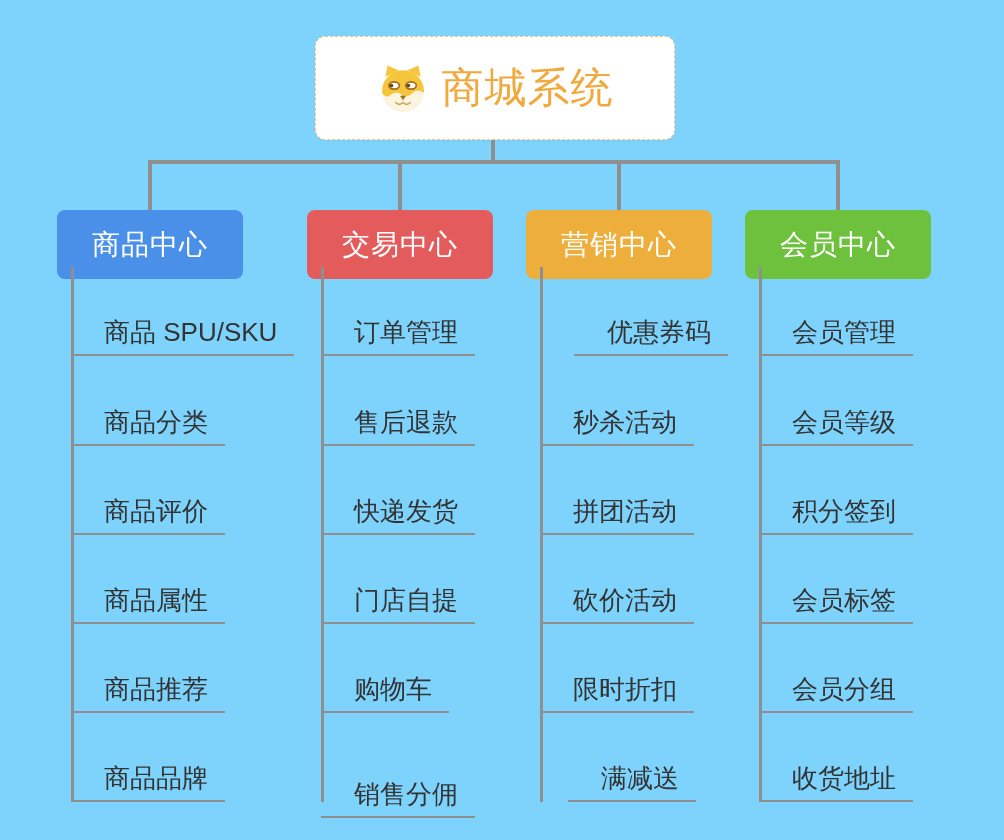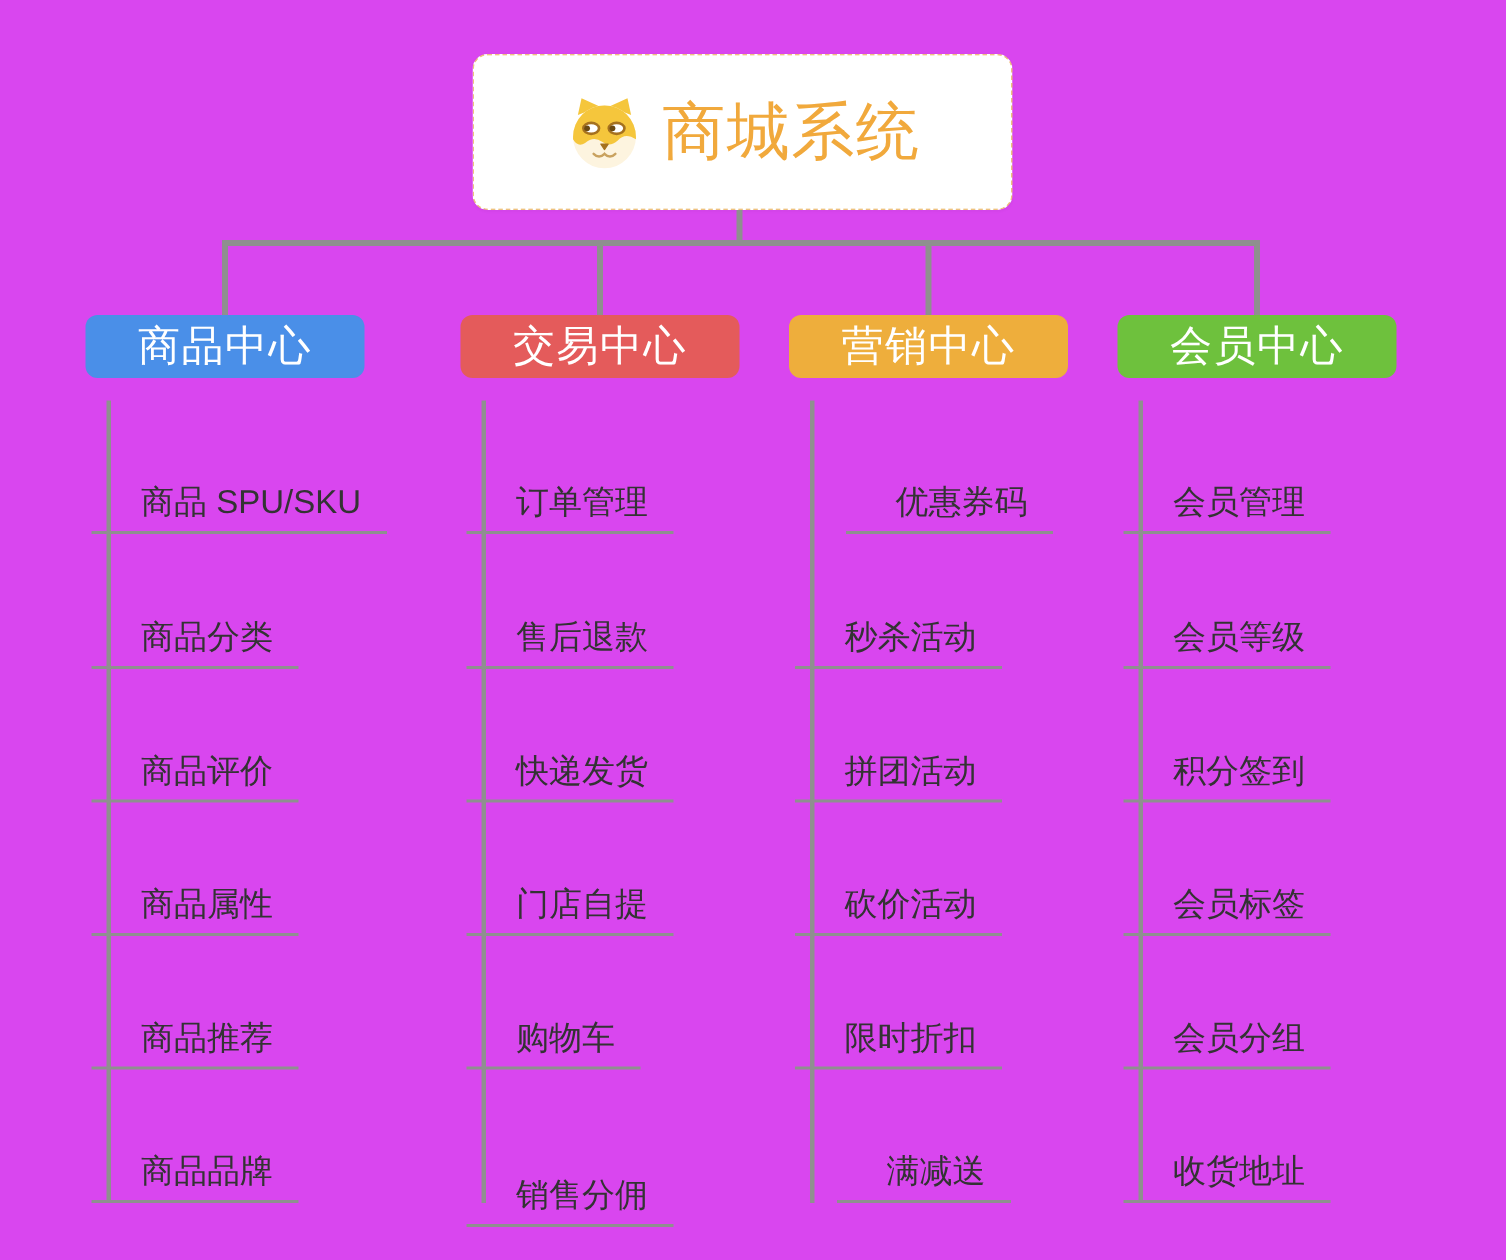--- a/index.html
+++ b/index.html
@@ -3,21 +3,21 @@
 <meta charset="utf-8">
 <style>
   html,body{margin:0;padding:0;}
   body{
     font-family:"Liberation Sans","DejaVu Sans",sans-serif;
     background:#f8f8f8;
   }
   #canvas{
     position:relative;
     width:1004px;height:840px;
-    background:#d946ef;
+    background:#7dd3fc;
     overflow:hidden;
   }
 
   
   #root-node{
     position:absolute;left:315px;top:36px;width:360px;height:104px;
     box-sizing:border-box;
     background:#ffffff;
     border:1px dashed #eec27f;
     border-radius:10px;
@@ -41,37 +41,37 @@
   #drop-3{left:836px;}
 
   
   .branch{position:absolute;top:210px;width:245px;height:605px;}
   .branch-0{left:57px;}
   .branch-1{left:307px;}
   .branch-2{left:526px;}
   .branch-3{left:745px;}
 
   .branch-header{
-    position:absolute;left:0;top:0;width:186px;height:42px;
+    position:absolute;left:0;top:0;width:186px;height:69px;
     border-radius:8px;
     display:flex;align-items:center;justify-content:center;
     color:#ffffff;font-size:28px;
     letter-spacing:1px;
     white-space:nowrap;
     cursor:default;
   }
   .spine{position:absolute;left:14px;top:57px;width:3px;height:535px;}
 
   .leaf{
-    position:absolute;left:4px;
+    position:absolute;left:14px;
     box-sizing:border-box;height:38px;
     display:flex;align-items:flex-end;
     padding:0 17px 4px 33px;
     border-bottom:2px solid #8f8f8f;
-    font-size:22px;color:#333333;
+    font-size:26px;color:#333333;
     white-space:nowrap;
     cursor:default;
   }
   .row-0{top:108px;}
   .row-1{top:198px;}
   .row-2{top:287px;}
   .row-3{top:376px;}
   .row-4{top:465px;}
   .row-5{top:554px;}
 </style>

